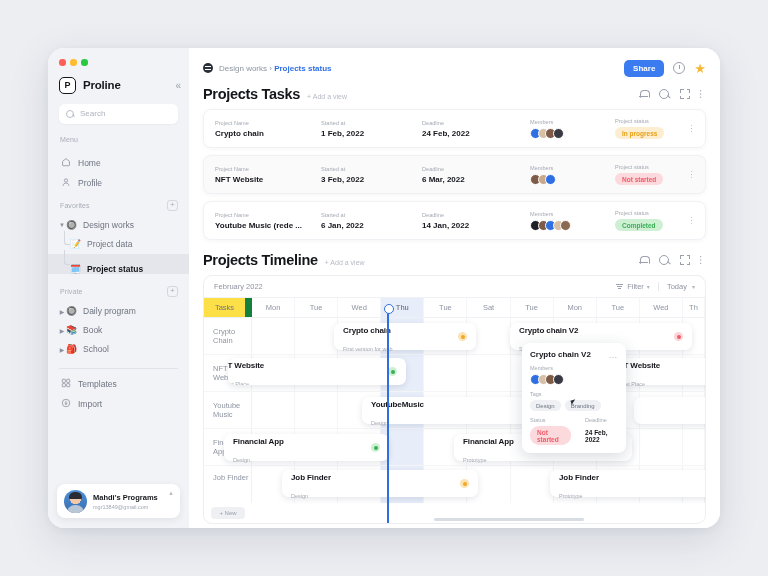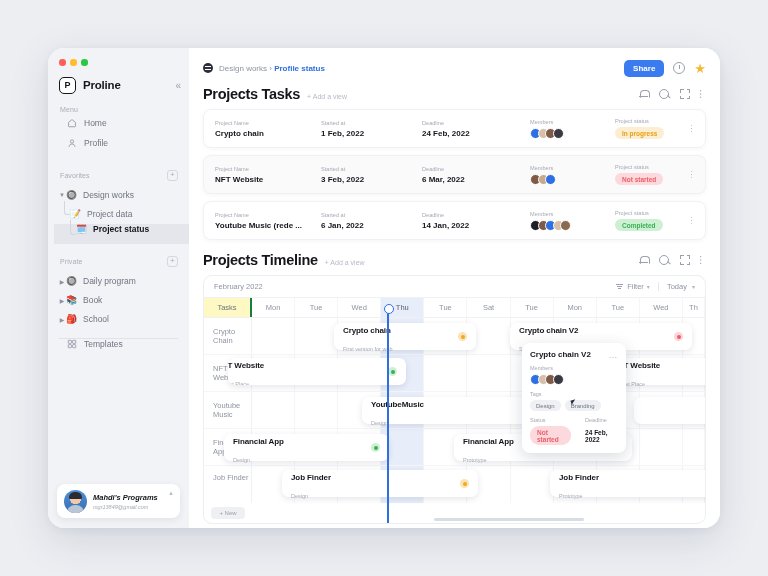--- a/index.html
+++ b/index.html
@@ -56,25 +56,24 @@
 
   .nav-label { font-size: 7px; color: #a8adb8; padding: 12px 0 5px 12px; letter-spacing: 0.1px; }
   .nav-label.with-add { display: flex; align-items: center; justify-content: space-between; padding-right: 11px; }
   .add-sq {
     width: 11px; height: 11px; border-radius: 3px; border: 1px solid #d3d7e0;
     display:flex; align-items:center; justify-content:center;
     font-size: 8px; color: #a8adb8; line-height: 1; background: transparent;
   }
 
   .nav-item {
-    display: flex; align-items: flex-start;
+    display: flex; align-items: flex-end;
     height: 20px; padding: 0 11px 0 12px;
     font-size: 8.5px; color: #6e7481;
     position: relative;
-    margin-left: 6px;
   }
   .nav-item .ic { width: 11px; height: 11px; flex: 0 0 11px; display: flex; align-items: center; justify-content: center; color: #8c92a0; }
   .nav-item .lbl { margin-left: 7px; flex: 1; }
   .nav-item .badge {
     background: #2f6fe4; color: #fff; font-size: 6.5px;
     width: 11px; height: 11px; border-radius: 50%;
     display: flex; align-items: center; justify-content: center; font-weight: bold;
   }
   .nav-item.active { background: #e4e6ec; }
   .nav-item.active .lbl { color: #15161c; font-weight: bold; }
@@ -88,21 +87,21 @@
     content:""; position:absolute; left: 16px; top: -4px; bottom: 9px;
     border-left: 1px solid #d2d6de; border-bottom: 1px solid #d2d6de;
     width: 5px; border-bottom-left-radius: 3px;
   }
 
   .hr { height:1px; background:#dfe2e8; margin: 9px 11px 0 11px; }
 
   .user-card {
     position: absolute; left: 9px; bottom: 10px; width: 123px; height: 34px;
     background:#fff; border-radius: 8px; display:flex; align-items:center;
-    padding: 0 7px; box-shadow: 0 2px 7px rgba(40,50,80,0.09); font-style: italic;
+    padding: 0 7px; box-shadow: 0 2px 7px rgba(40,50,80,0.09);
   }
   .avatar-big {
     width: 23px; height: 23px; border-radius: 50%; flex:0 0 23px;
     background: radial-gradient(circle at 50% 38%, #f2c9a8 0 30%, transparent 31%),
                 linear-gradient(180deg,#4d8fd6 0%, #3a6fb0 100%);
     position: relative; overflow: hidden;
   }
   .avatar-big:before{content:"";position:absolute;left:5px;top:2px;width:13px;height:7px;background:#2b2b33;border-radius:7px 7px 2px 2px;}
   .avatar-big:after{content:"";position:absolute;left:3px;bottom:0;width:17px;height:8px;background:#b9c6d6;border-radius:8px 8px 0 0;}
   .user-meta { margin-left: 6px; overflow: hidden; }
@@ -170,21 +169,21 @@
   .filter-btn{display:flex;align-items:center;font-size:7.5px;color:#8e94a1;padding-right:8px;border-right:1px solid #e6e8ec;}
   .filter-lines{display:inline-block;width:7px;margin-right:4px;}
   .filter-lines i{display:block;height:1px;background:#9aa0ad;margin:1.4px 0;}
   .filter-lines i:nth-child(2){width:5px;margin-left:1px;}
   .filter-lines i:nth-child(3){width:3px;margin-left:2px;}
   .today-btn{font-size:7.5px;color:#8e94a1;padding-left:8px;}
   .caret-sm{font-size:6px;margin-left:3px;color:#b0b6c0;}
 
   .tl-grid { position:relative; height: 226px; }
   .tl-dayhead { display:flex; height:20px; border-bottom:1px solid #f0f1f4; }
-  .tl-taskcol { width:48px; flex:0 0 48px; display:flex;align-items:center;justify-content:center;font-size:7.5px;color:#6e7481; border-right:2px solid #15803d; background:#fef9c3;}
+  .tl-taskcol { width:48px; flex:0 0 48px; display:flex;align-items:center;justify-content:center;font-size:7.5px;color:#6e7481; border-right:7px solid #15803d; background:#fde047;}
   .day { flex:1; display:flex;align-items:center;justify-content:center;font-size:7.5px;color:#8e94a1; border-right:1px solid #f4f5f7;}
   .day.today { background:#e7edf9; color:#5b6376; }
 
   .tl-rows { position:relative; height:206px; }
   .tl-row { height:37px; display:flex; border-bottom:1px solid #f4f5f7; position:relative;}
   .row-label { width:48px;flex:0 0 48px; display:flex;align-items:center;padding-left:9px; font-size:7.5px;color:#8e94a1;line-height:1.25; border-right:1px solid #f0f1f4; background:#fff; z-index:3;}
   .row-cells{flex:1;display:flex;}
   .cell{flex:1;border-right:1px solid #f4f5f7;}
   .cell.today{background:#e7edf9;}
 
@@ -233,20 +232,24 @@
       <span class="dot yellow"></span>
       <span class="dot green"></span>
     </div>
 
     <div class="brand-row">
       <div class="brand-logo">P</div>
       <div class="brand-name">Proline</div>
       <div class="collapse-icon">«</div>
     </div>
 
+    <div class="search-box">
+      <span class="sicon"></span>
+      <span class="stext">Search</span>
+    </div>
 
     <div class="nav-label">Menu</div>
 
     <div class="nav-item">
       <span class="ic">
         <svg width="10" height="10" viewBox="0 0 16 16" fill="none">
             <path d="M2.5 7L8 2.5 13.5 7v6a1 1 0 0 1-1 1h-9a1 1 0 0 1-1-1V7z" stroke="#8c92a0" stroke-width="1.3" stroke-linejoin="round"></path>
           </svg>
       </span>
       <span class="lbl">Home</span>
@@ -312,39 +315,48 @@
       <span class="ic">
         <svg width="10" height="10" viewBox="0 0 16 16" fill="none">
             <rect x="2" y="2" width="5" height="5" rx="1" stroke="#8c92a0" stroke-width="1.3"></rect>
             <rect x="9" y="2" width="5" height="5" rx="1" stroke="#8c92a0" stroke-width="1.3"></rect>
             <rect x="2" y="9" width="5" height="5" rx="1" stroke="#8c92a0" stroke-width="1.3"></rect>
             <rect x="9" y="9" width="5" height="5" rx="1" stroke="#8c92a0" stroke-width="1.3"></rect>
           </svg>
       </span>
       <span class="lbl">Templates</span>
     </div>
+    <div class="nav-item">
+      <span class="ic">
+        <svg width="10" height="10" viewBox="0 0 16 16" fill="none">
+            <circle cx="8" cy="8" r="6" stroke="#8c92a0" stroke-width="1.3"></circle>
+            <path d="M8 5v5m0 0 2-2m-2 2-2-2" stroke="#8c92a0" stroke-width="1.3" stroke-linecap="round" stroke-linejoin="round"></path>
+          </svg>
+      </span>
+      <span class="lbl">Import</span>
+    </div>
 
     <div class="user-card">
       <div class="avatar-big"></div>
       <div class="user-meta">
         <div class="user-name">Mahdi's Programs</div>
         <div class="user-mail">mgr13849@gmail.com</div>
       </div>
       <div class="caret">▲</div>
     </div>
   </aside>
 
   <main class="main">
 
     <div class="topbar">
       <span class="crumb-icon"></span>
       <span class="crumb">
         <span>Design works</span>
         <span>›</span>
-        <b>Profile status</b>
+        <b>Projects status</b>
       </span>
       <div class="topbar-right">
         <span class="share-btn">Share</span>
         <span class="clock-ic"></span>
         <span class="star-ic">★</span>
       </div>
     </div>
 
     <div class="sec-head">
       <span class="sec-title">Projects Tasks</span>

